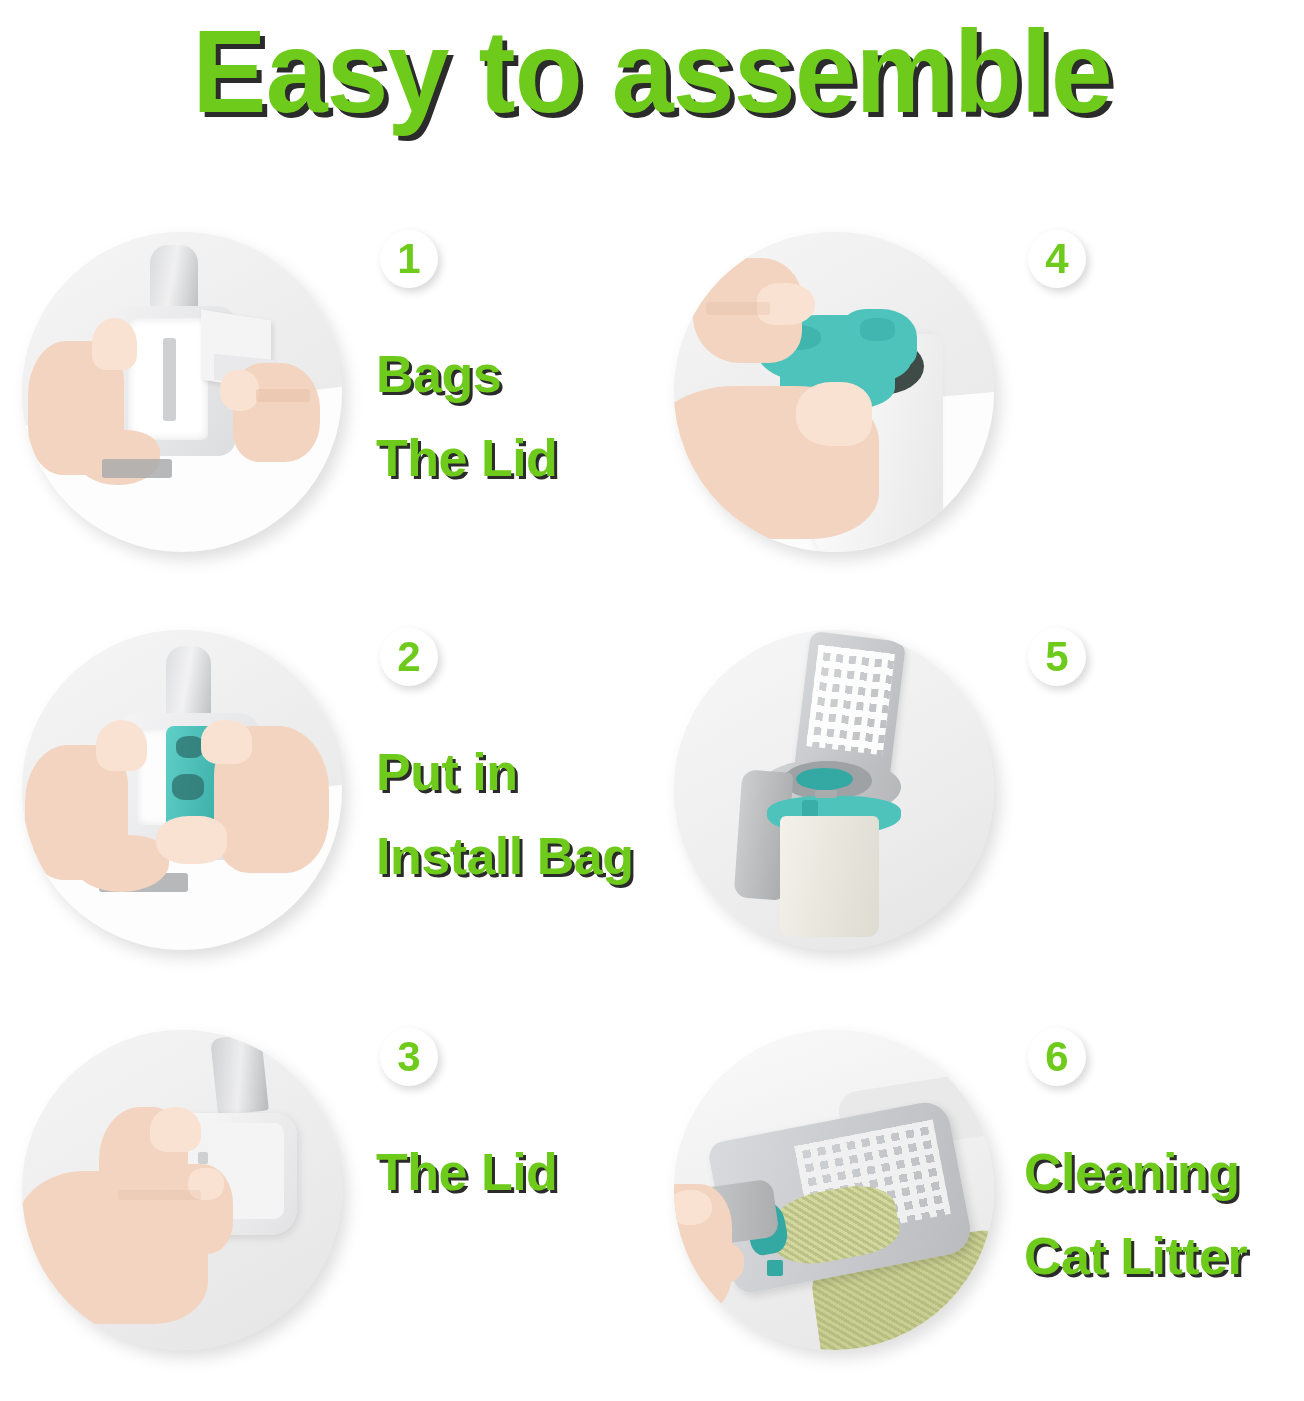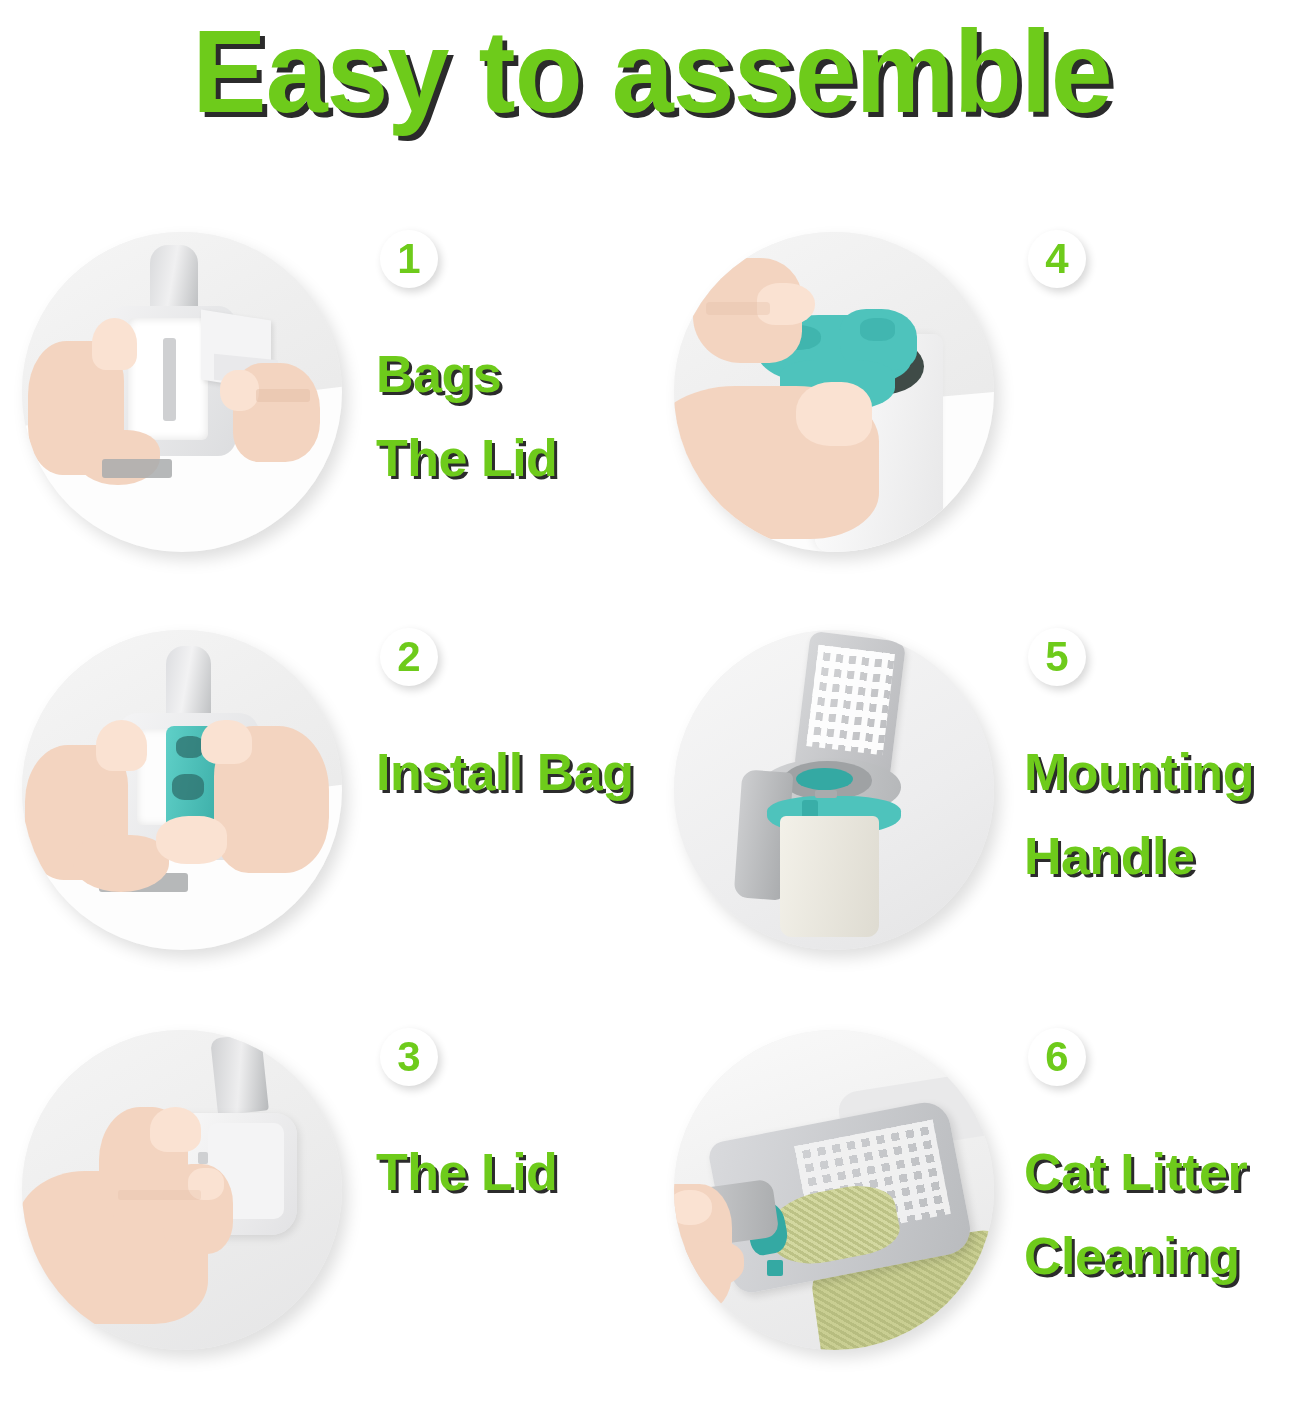--- a/index.html
+++ b/index.html
@@ -238,20 +238,21 @@
 
           <div class="sh skin" style="left:60%;top:30%;width:36%;height:46%;border-radius:34% 44% 38% 30%;"></div>
           <div class="sh skin-l" style="left:56%;top:28%;width:16%;height:14%;border-radius:46% 46% 34% 34%;"></div>
           <div class="sh skin-l" style="left:42%;top:58%;width:22%;height:15%;border-radius:46% 40% 40% 44%;"></div>
         </div>
       </div>
     </div>
     <div class="text-col">
       <div class="badge">2</div>
       <div class="step-label">
+        <span class="ln">Put in</span>
         <span class="ln">Install Bag</span>
       </div>
     </div>
   </div>
 
   <div class="step-cell col-right">
     <div class="photo-wrap">
       <div class="photo-circle">
         <div class="scene">
           <div class="bg-soft sh" style="inset:0;background:linear-gradient(150deg,#f7f7f7,#ededee 60%,#e4e4e5);"></div>
@@ -272,24 +273,20 @@
           <div class="sh teal-d" style="left:40%;top:53%;width:5%;height:10%;border-radius:3px;opacity:.8;"></div>
 
           <div class="sh cream" style="left:33%;top:58%;width:31%;height:38%;background:linear-gradient(100deg,#f3f1e9,#dedbd1);border-radius:6px 6px 12px 12px;"></div>
 
           <div class="sh grey-d" style="left:44%;top:50%;width:7%;height:2.5%;border-radius:2px;"></div>
         </div>
       </div>
     </div>
     <div class="text-col">
       <div class="badge">5</div>
-      <div class="step-label">
-        <span class="ln">Mounting</span>
-        <span class="ln">Handle</span>
-      </div>
     </div>
   </div>
 
   <div class="step-cell col-left">
     <div class="photo-wrap">
       <div class="photo-circle">
         <div class="scene">
           <div class="bg-soft sh" style="inset:0;background:linear-gradient(150deg,#f5f5f5,#ececec 55%,#e5e5e6);"></div>
 
           <div class="sh" style="left:60%;top:2%;width:16%;height:24%;background:linear-gradient(100deg,#cfd0d2,#eeeeef 50%,#b7b9bb);border-radius:10px 10px 4px 4px;transform:rotate(-6deg);"></div>
@@ -342,19 +339,19 @@
           <div class="sh skin" style="left:-12%;top:48%;width:30%;height:40%;border-radius:40% 34% 30% 40%;"></div>
           <div class="sh skin-l" style="left:-2%;top:50%;width:14%;height:11%;border-radius:46%;"></div>
           <div class="sh skin" style="left:2%;top:66%;width:20%;height:14%;border-radius:40% 40% 46% 46%;"></div>
           <div class="sh teal-d" style="left:29%;top:72%;width:5%;height:5%;border-radius:2px;"></div>
         </div>
       </div>
     </div>
     <div class="text-col">
       <div class="badge">6</div>
       <div class="step-label">
+        <span class="ln">Cleaning</span>
         <span class="ln">Cat Litter</span>
-        <span class="ln">Cleaning</span>
       </div>
     </div>
   </div>
 
 </div>
 
 </body></html>

